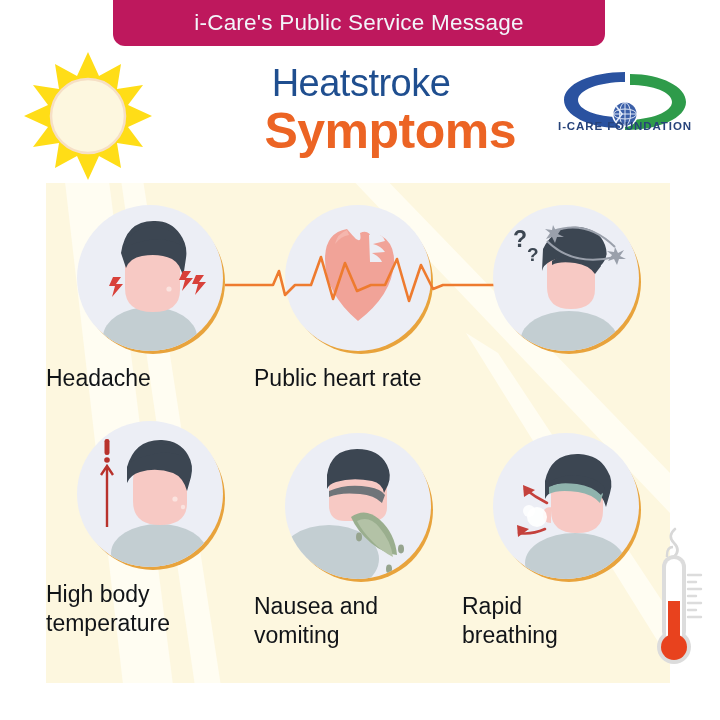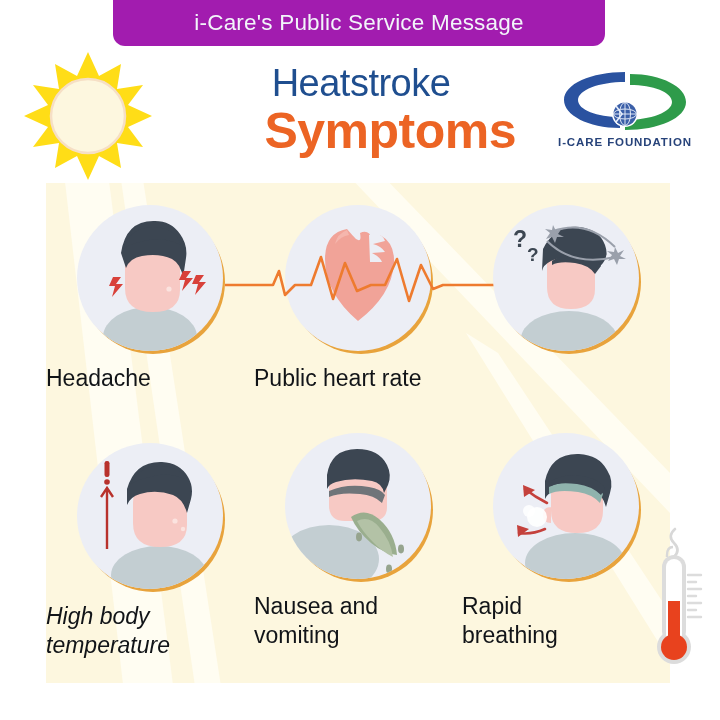--- a/index.html
+++ b/index.html
@@ -2,37 +2,37 @@
 <html><head>
 <meta charset="utf-8">
 <style>
   html,body{margin:0;padding:0;background:#ffffff;}
   body{width:720px;height:720px;overflow:hidden;
        font-family:"Liberation Sans","DejaVu Sans",sans-serif;}
   #root{position:relative;width:720px;height:720px;background:#ffffff;}
 
   
   .banner{position:absolute;left:113px;top:0;width:492px;height:46px;
-          background:#a21caf;border-radius:0 0 12px 12px;
+          background:#be185d;border-radius:0 0 12px 12px;
           display:flex;align-items:center;justify-content:center;}
   .banner-text{color:#f2f5fa;font-size:22.5px;letter-spacing:.2px;
                font-weight:400;white-space:nowrap;}
 
   
   .headline{position:absolute;left:206px;top:64px;width:310px;text-align:center;
             line-height:1;}
   .h-line1{font-size:38px;color:#1f4e8f;font-weight:400;letter-spacing:-.5px;
            display:block;}
   .h-line2{font-size:50px;color:#ec6424;font-weight:700;letter-spacing:-.5px;
            display:block;margin-top:4px;text-align:right;}
 
   
   .logo{position:absolute;left:550px;top:70px;width:150px;height:95px;}
   .logo-mark{position:absolute;left:8px;top:0;width:134px;height:62px;}
-  .logo-text{position:absolute;left:0;top:66px;width:150px;text-align:center;
+  .logo-text{position:absolute;left:0;top:50px;width:150px;text-align:center;
              font-size:11.5px;color:#27437a;font-weight:700;letter-spacing:.9px;}
 
   
   .sun{position:absolute;left:24px;top:52px;width:128px;height:128px;}
 
   
   .panel{position:absolute;left:46px;top:183px;width:624px;height:500px;
          background:#fdf7df;overflow:hidden;}
   .rays{position:absolute;left:0;top:0;width:624px;height:500px;}
 
@@ -184,21 +184,21 @@
             </g>
             <g fill="#3c4652" font-family="Liberation Sans, sans-serif" font-weight="700">
               <text x="20" y="42" font-size="23">?</text>
               <text x="34" y="56" font-size="19">?</text>
             </g>
           </g>
         </svg>
       </div>
     </div>
 
-    <div class="cell" style="left:0px;top:260px;font-style:italic;">
+    <div class="cell" style="left:0px;top:238px;">
       <div class="circle-wrap">
         <div class="ring"></div>
         <svg class="art" viewBox="0 0 146 146">
           <defs>
               <clipPath id="c4">
                 <circle cx="73" cy="73" r="73"></circle>
               </clipPath>
             </defs>
           <g clip-path="url(#c4)">
             <ellipse cx="82" cy="132" rx="48" ry="29" fill="#c3ced2"></ellipse>

